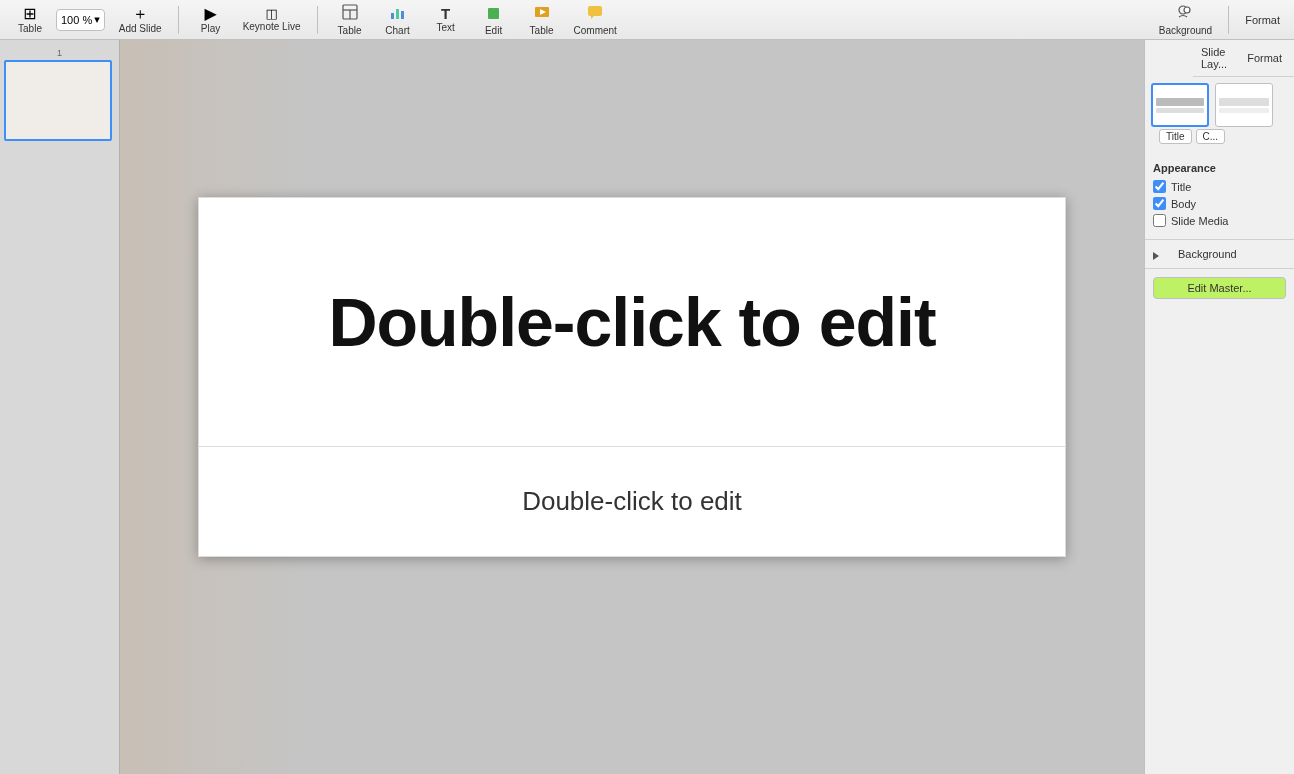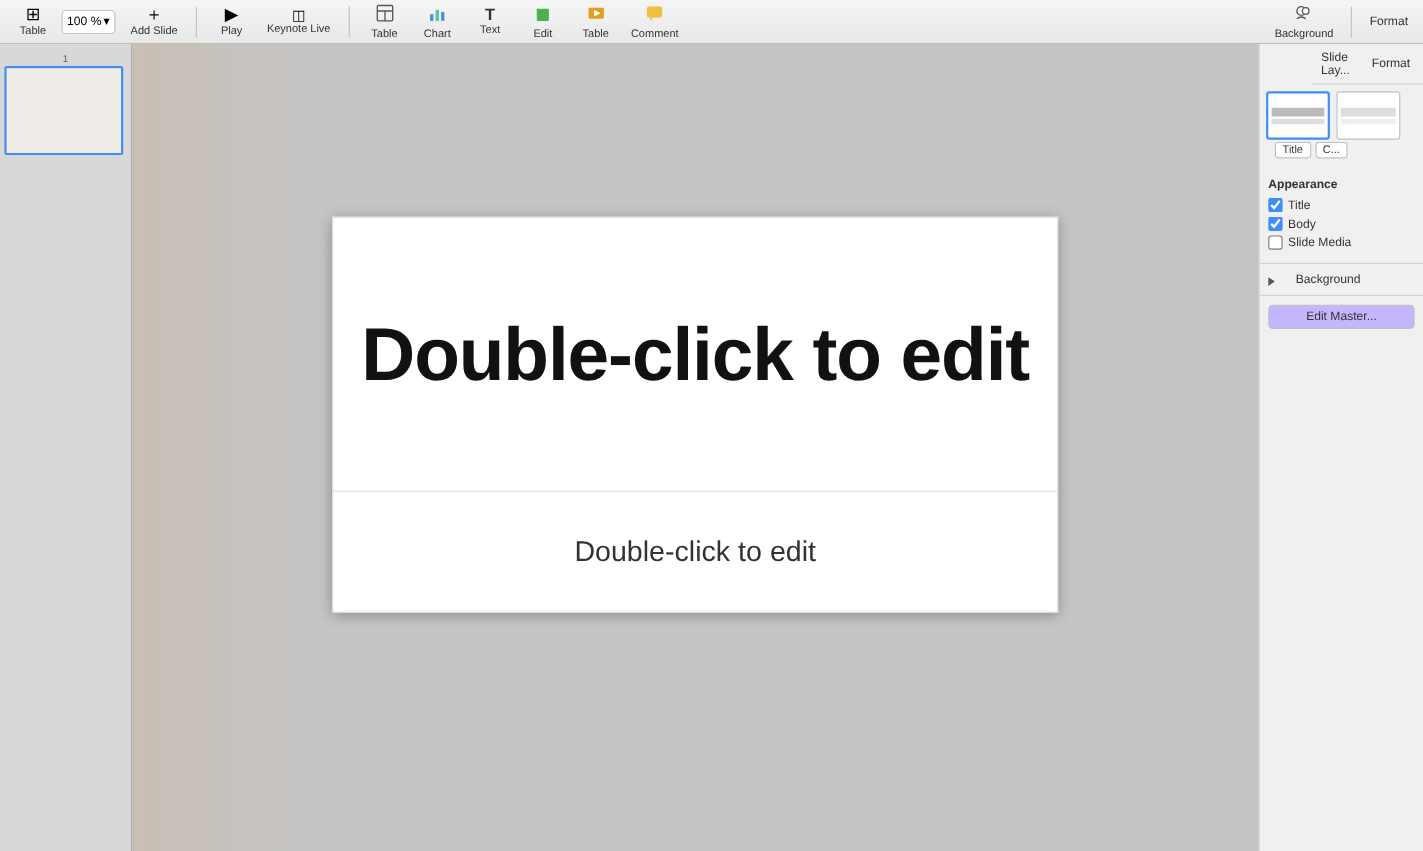--- a/index.html
+++ b/index.html
@@ -100,21 +100,21 @@
       flex: 1;
       background: #c8c8c8;
       display: flex;
       align-items: center;
       justify-content: center;
       overflow: hidden;
       position: relative;
     }
 
     .slide-canvas {
-      width: 660px;
+      width: 868px;
       height: 360px;
       background: white;
       box-shadow: 0 2px 12px rgba(0,0,0,0.3);
       display: flex;
       flex-direction: column;
       position: relative;
       margin-top: -60px;
     }
 
     .slide-title-box {
@@ -285,21 +285,21 @@
 
     
     .edit-master-section {
       padding: 8px;
     }
     .edit-master-btn {
       width: 100%;
       padding: 4px 8px;
       border: 1px solid #c0c0c0;
       border-radius: 4px;
-      background: #c4b5fd;
+      background: #bef264;
       font-size: 11px;
       color: #333;
       cursor: pointer;
       text-align: center;
     }
 
     
     .icon-svg {
       width: 18px;
       height: 18px;

